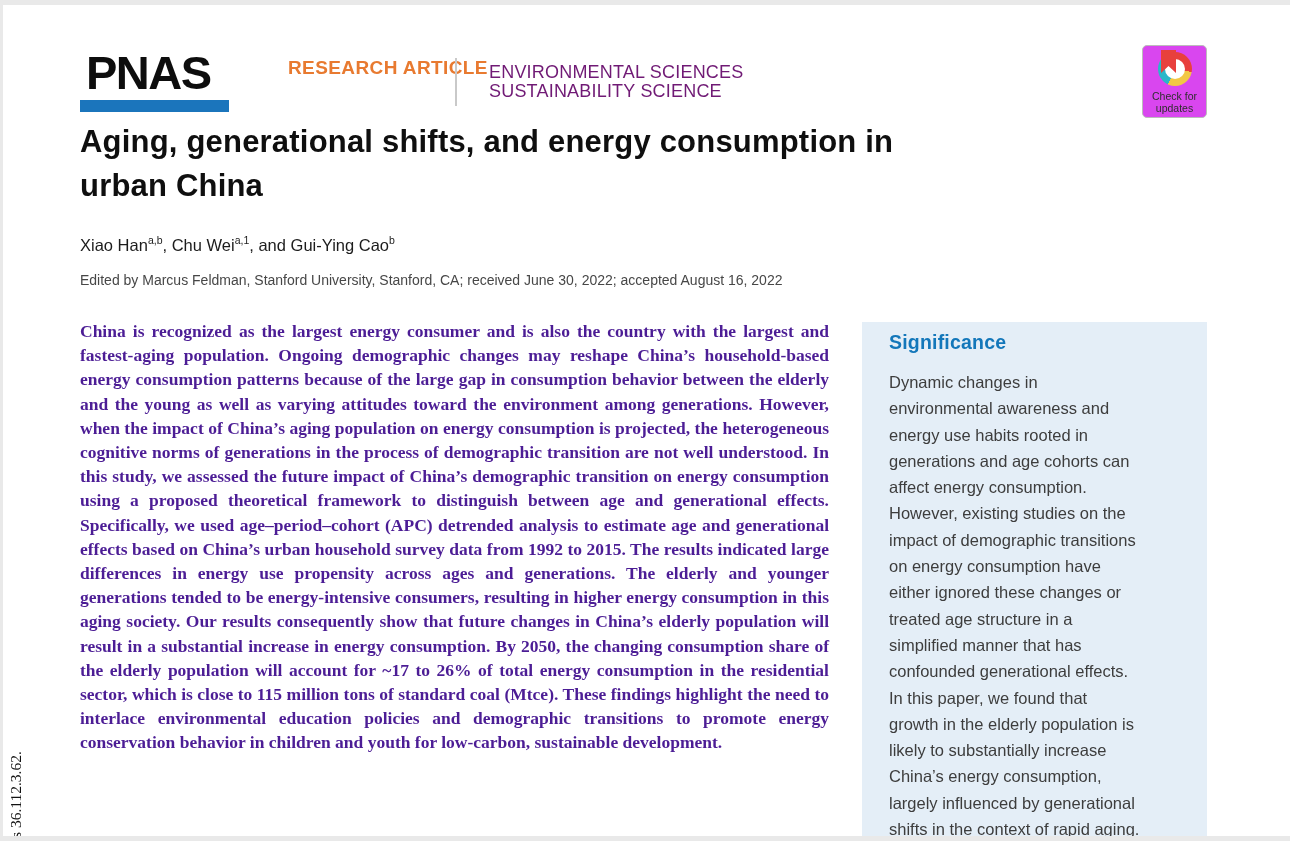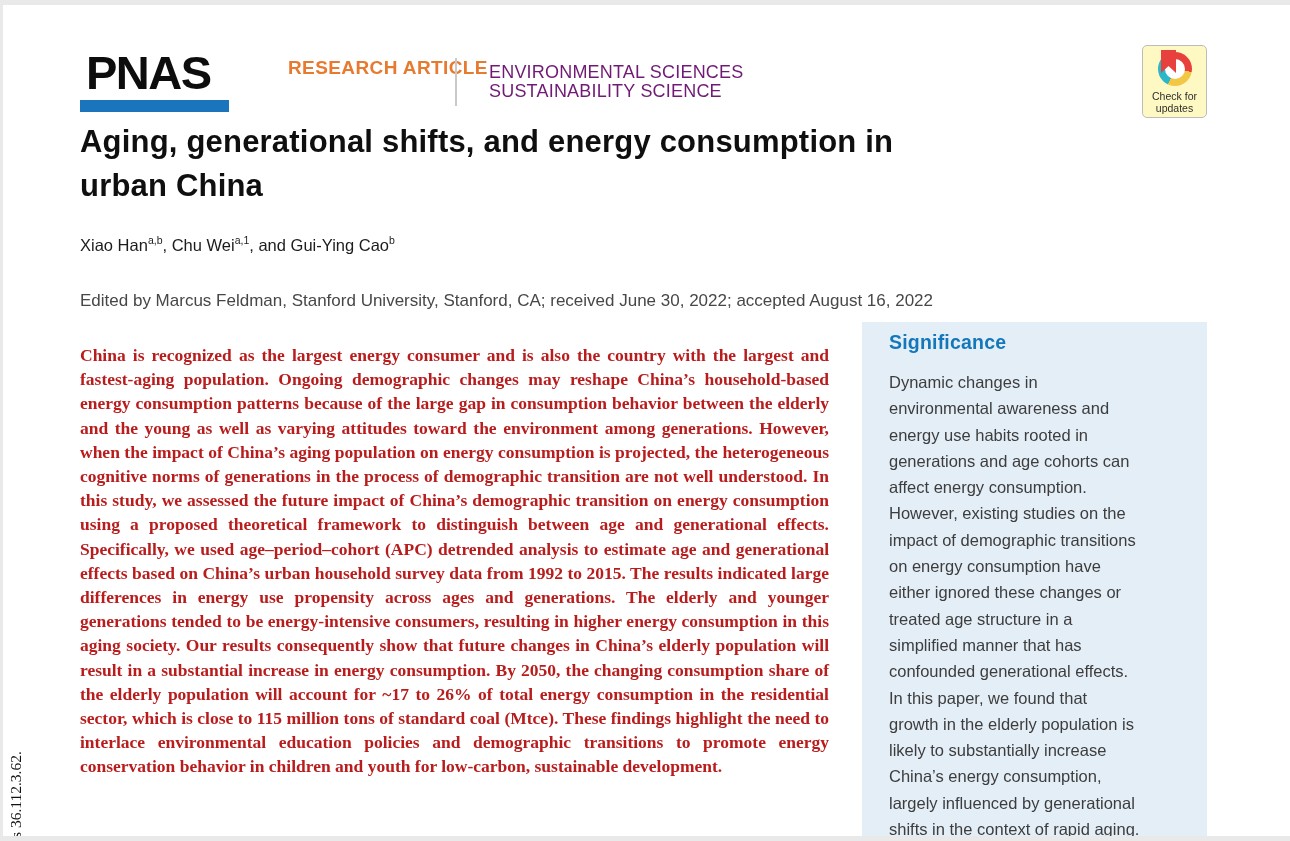--- a/index.html
+++ b/index.html
@@ -27,21 +27,21 @@
   .categories {
     position:absolute; left:469px; top:58px;
     font-size:18px; line-height:19px; letter-spacing:.2px; color:#701a75;
     white-space:pre-line;
     margin-left:17px;
   }
 
   
   .check-badge {
     position:absolute; left:1139px; top:40px; width:65px; height:73px;
-    background:#fef9c3; border:1px solid #bcbcbc; border-radius:5px; cursor:pointer;
+    background:#d946ef; border:1px solid #bcbcbc; border-radius:5px; cursor:pointer;
   }
   .check-ring {
     position:absolute; left:15px; top:6px; width:34px; height:34px; border-radius:50%;
     background:conic-gradient(#e8403d 0deg 100deg, #f2c744 100deg 205deg, #2ab7c9 205deg 360deg);
   }
   .check-ring::after {
     content:""; position:absolute; left:7px; top:7px; width:20px; height:20px;
     border-radius:50%; background:#ffffff;
   }
   .check-flag {
@@ -54,29 +54,28 @@
   }
 
   
   .title {
     position:absolute; left:77px; top:115px; width:1000px;
     font-size:31px; line-height:44px; font-weight:bold; color:#0f0f0f;
     letter-spacing:.2px; white-space:pre-line;
   }
   .authors { position:absolute; left:77px; top:229px; font-size:16.5px; color:#1c1c1c; }
   .authors sup { font-size:10.5px; }
-  .edited { position:absolute; left:77px; top:267px; font-size:17px; color:#474747;margin-top:19px; }
+  .edited { position:absolute; left:77px; top:267px; font-size:14px; color:#474747; }
 
   
   .abstract {
     position:absolute; left:77px; top:314px; width:749px;
     font-family:"Liberation Serif", serif; font-weight:bold;
-    font-size:17.5px; line-height:24.2px; color:#b91c1c;
+    font-size:17.5px; line-height:24.2px; color:#4c1d95;
     text-align:justify;
-    margin-top:24px;
   }
 
   
   .sig-box {
     position:absolute; left:859px; top:317px; width:345px; height:560px;
     background:#e4eef7;
   }
   .sig-head {
     margin:9px 27px 0 27px;
     font-size:19.5px; font-weight:bold; color:#1377ba; letter-spacing:.2px;

